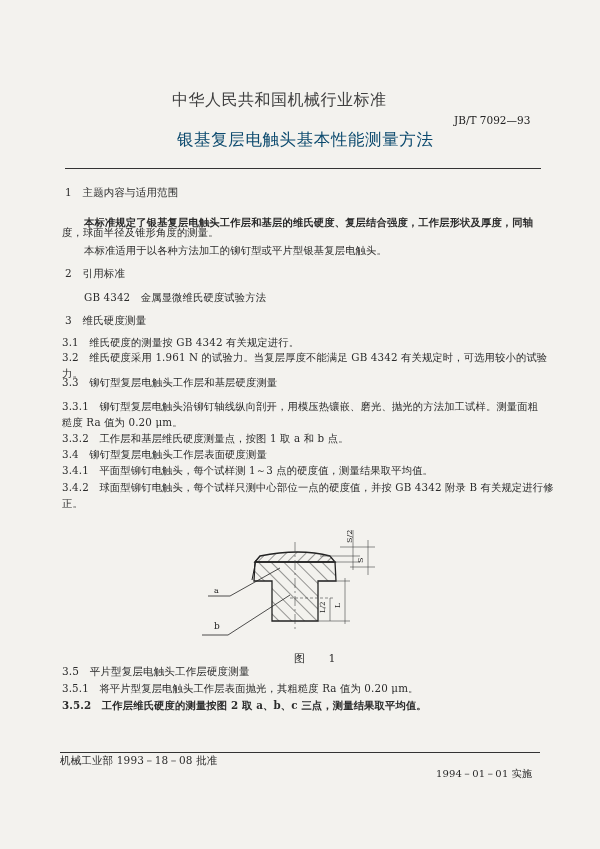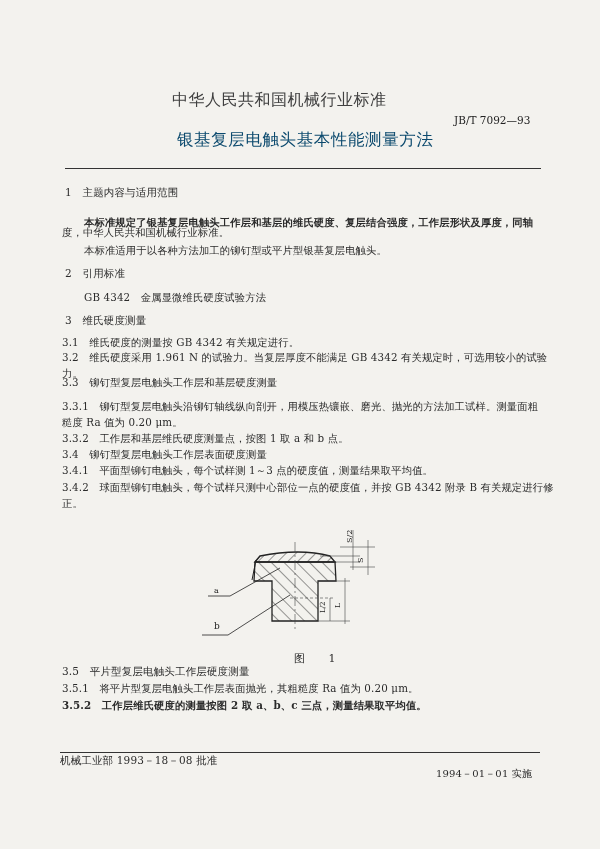--- a/index.html
+++ b/index.html
@@ -27,21 +27,21 @@
 <body>
 
 <div class="abs header-org">中华人民共和国机械行业标准</div>
 <div class="abs std-code">JB/T 7092—93</div>
 <div class="abs doc-title">银基复层电触头基本性能测量方法</div>
 
 <div class="rule rule-top"></div>
 
 <div class="t h" style="left:65px;top:186px;">1　主题内容与适用范围</div>
 <div class="t" style="left:84px;top:216px;font-weight:bold;">本标准规定了银基复层电触头工作层和基层的维氏硬度、复层结合强度，工作层形状及厚度，同轴</div>
-<div class="t" style="left:62px;top:226px;">度，中华人民共和国机械行业标准。</div>
+<div class="t" style="left:62px;top:226px;">度，球面半径及锥形角度的测量。</div>
 <div class="t" style="left:84px;top:244px;">本标准适用于以各种方法加工的铆钉型或平片型银基复层电触头。</div>
 
 <div class="t h" style="left:65px;top:267px;">2　引用标准</div>
 <div class="t" style="left:84px;top:291px;">GB 4342　金属显微维氏硬度试验方法</div>
 
 <div class="t h" style="left:65px;top:314px;">3　维氏硬度测量</div>
 <div class="t" style="left:62px;top:336px;">3.1　维氏硬度的测量按 GB 4342 有关规定进行。</div>
 <div class="t" style="left:62px;top:351px;">3.2　维氏硬度采用 1.961 N 的试验力。当复层厚度不能满足 GB 4342 有关规定时，可选用较小的试验</div>
 <div class="t" style="left:62px;top:367px;">力。</div>
 <div class="t" style="left:62px;top:376px;">3.3　铆钉型复层电触头工作层和基层硬度测量</div>

